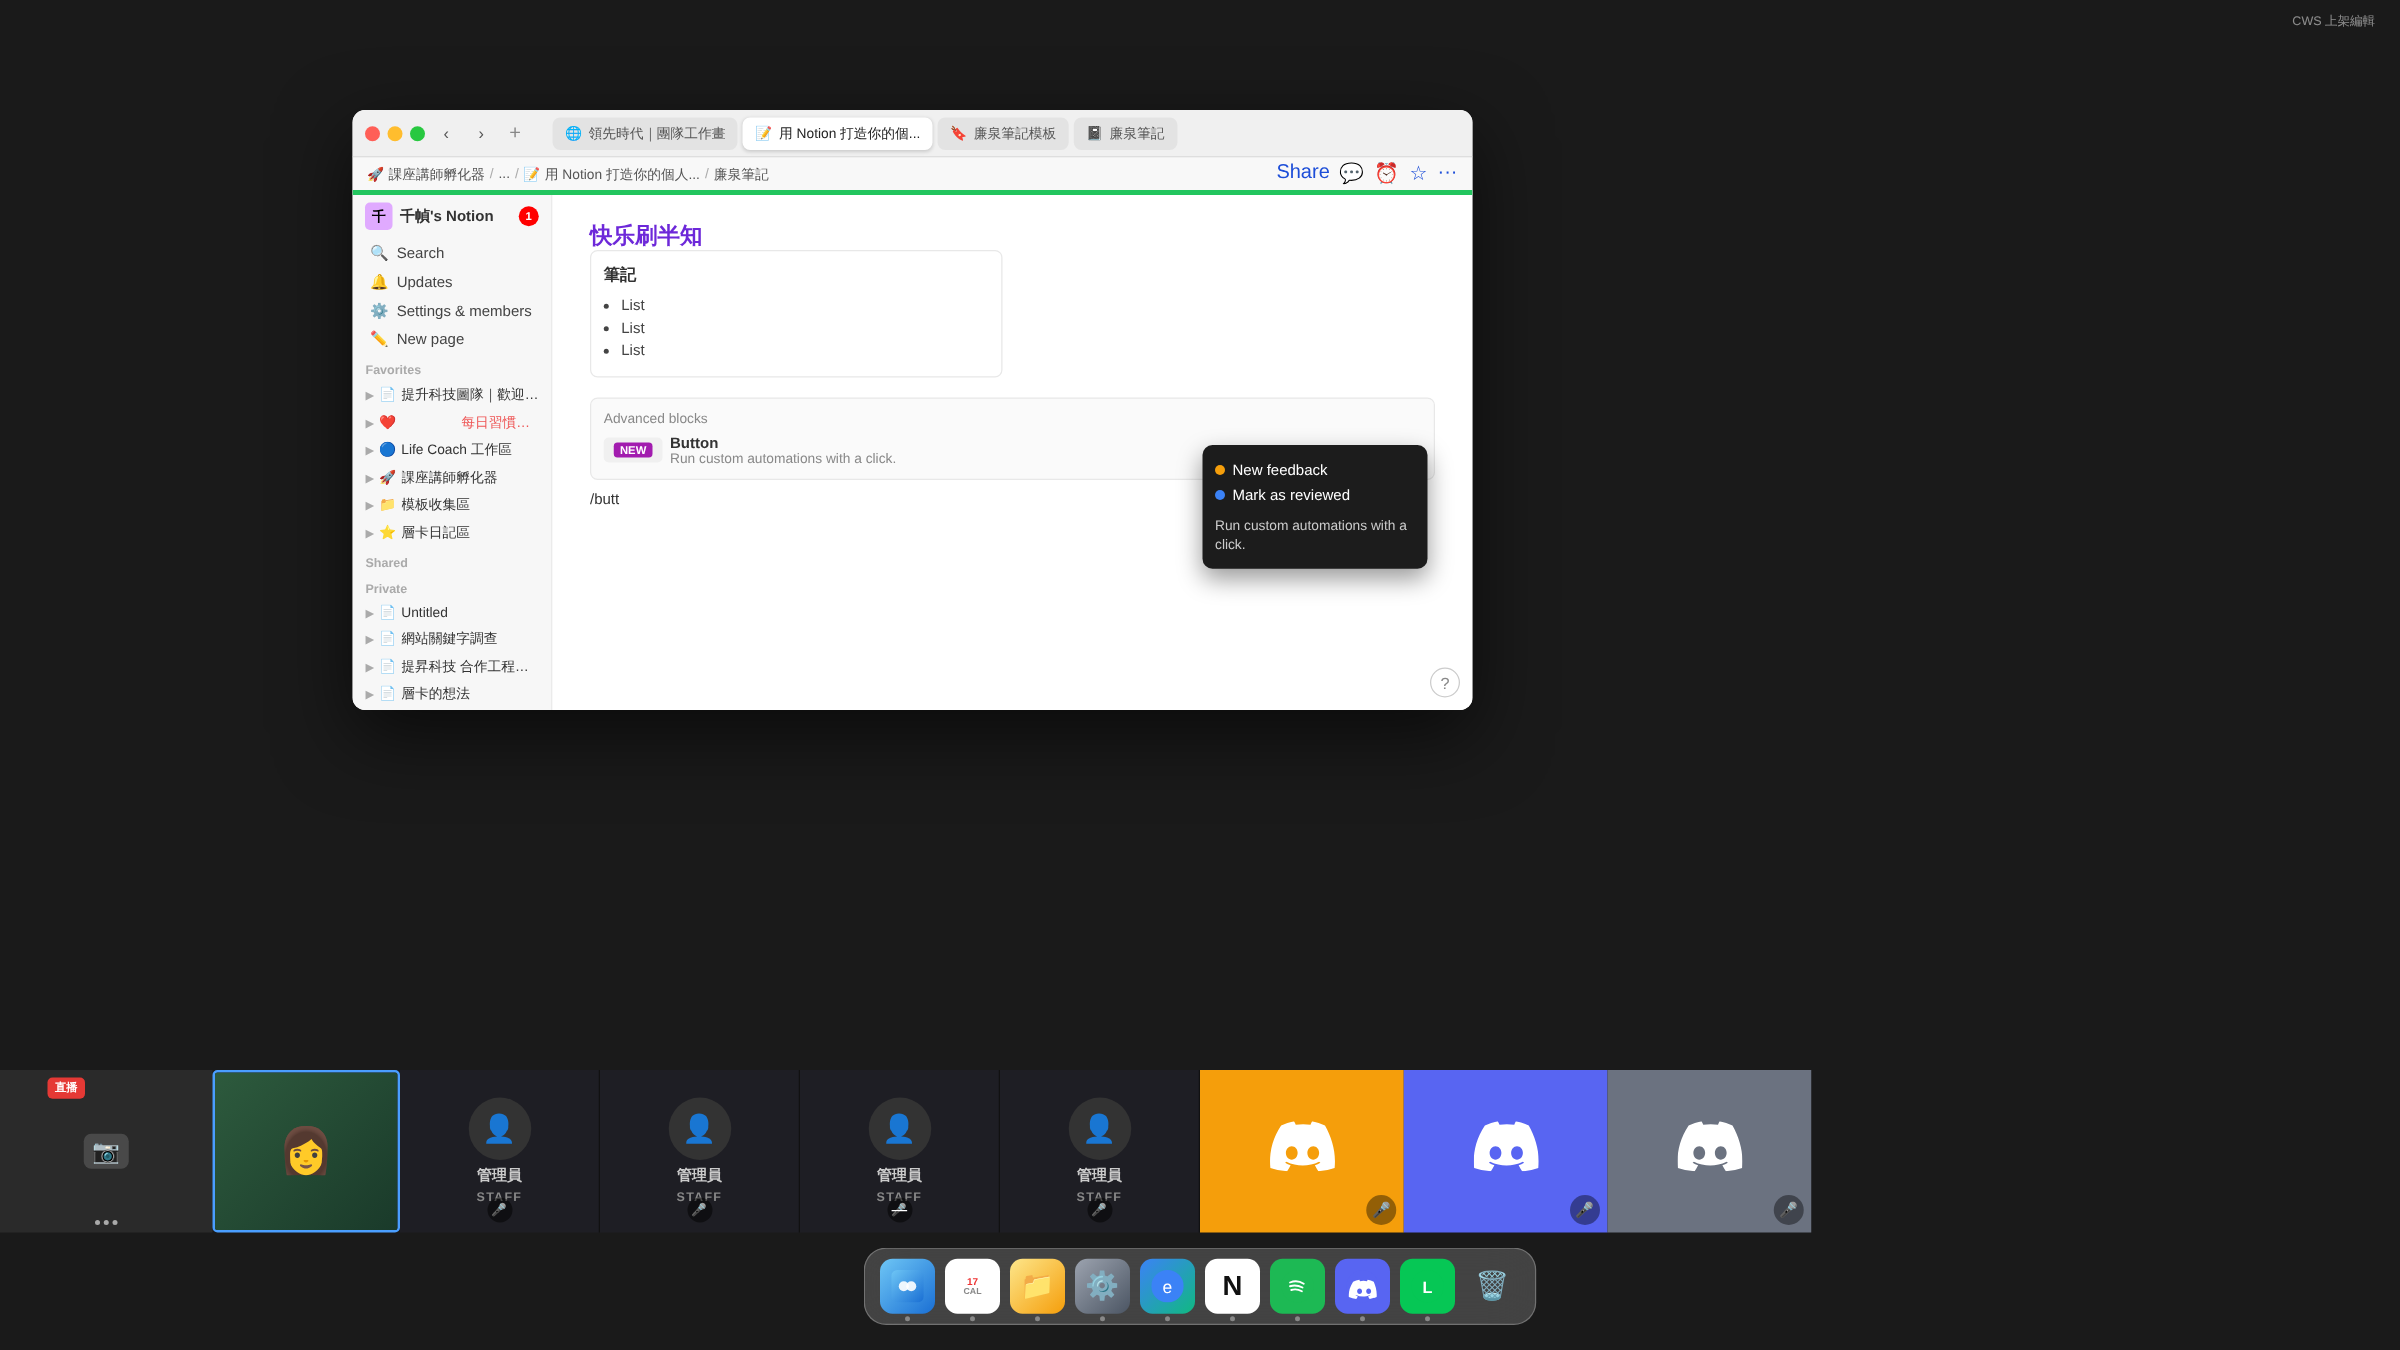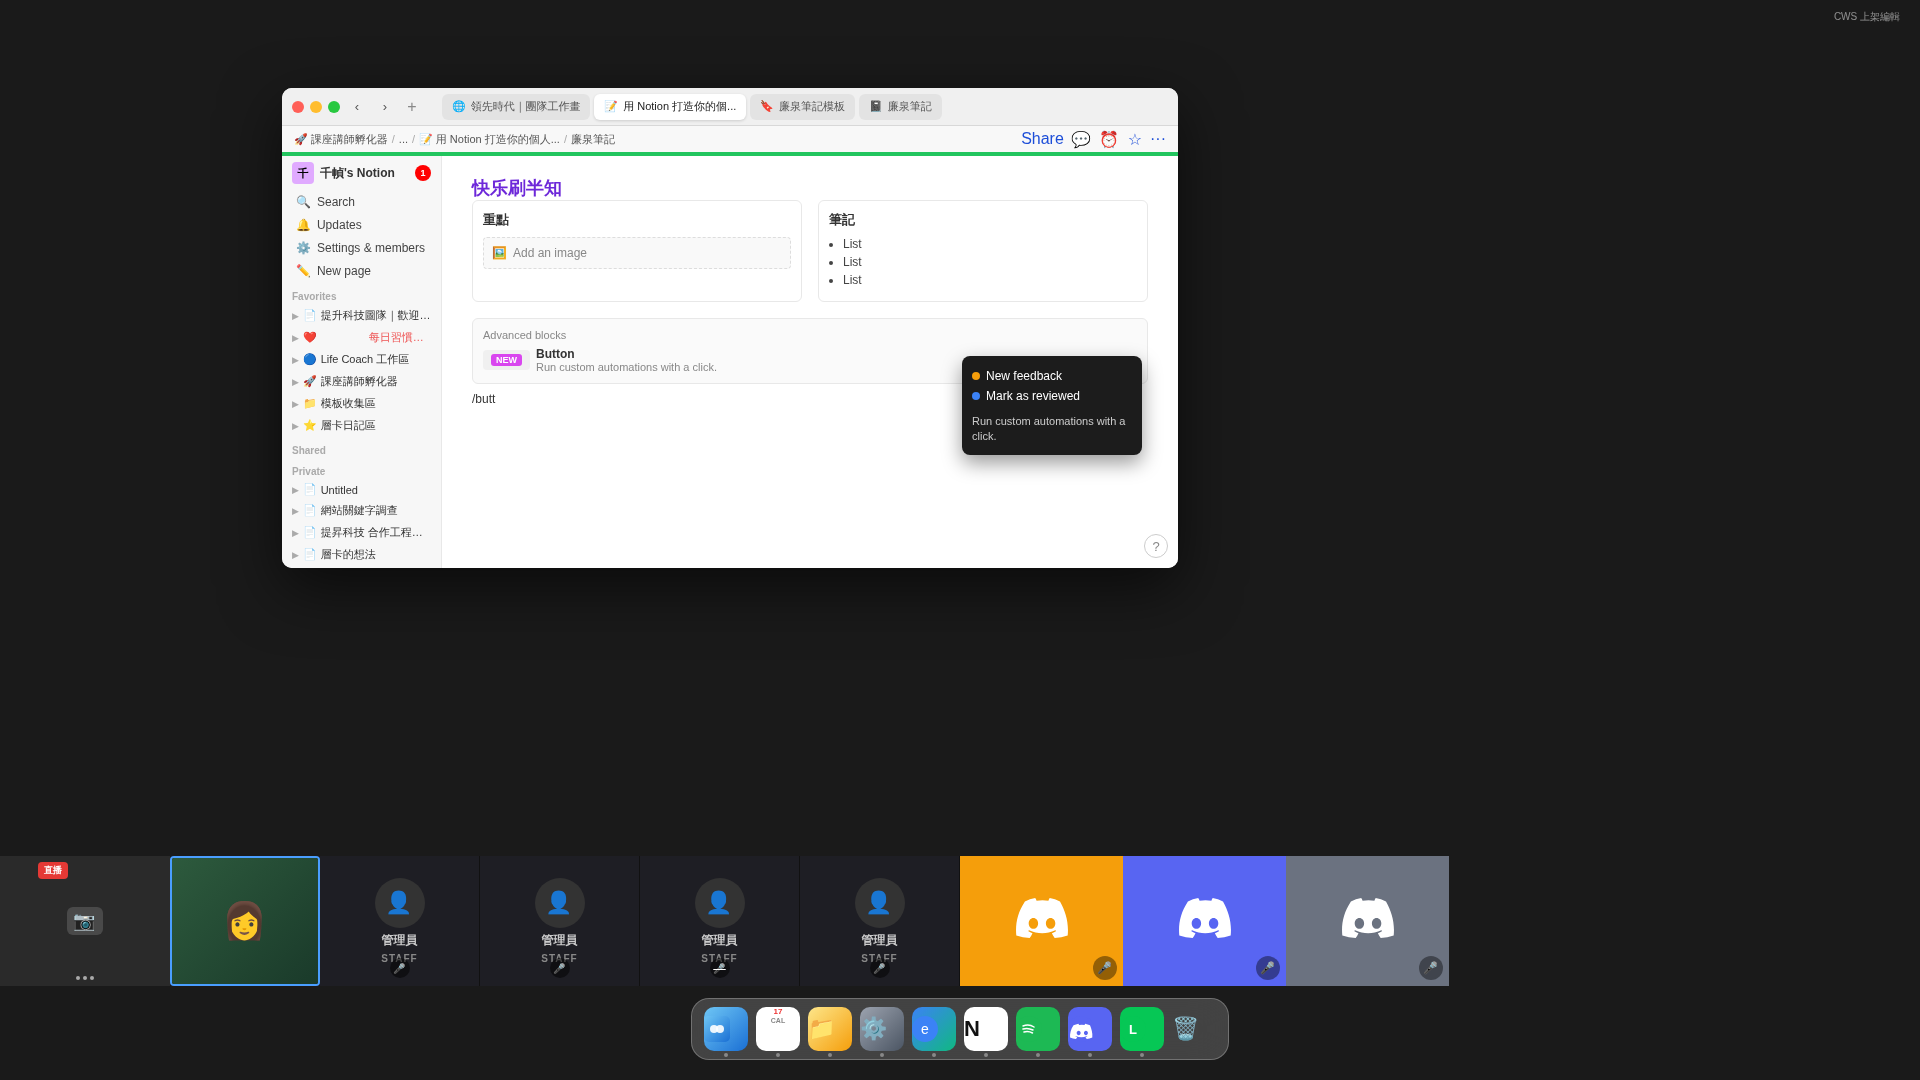--- a/index.html
+++ b/index.html
@@ -253,21 +253,21 @@
     }
     .advanced-label {
       font-size: 11px; color: #888; margin-bottom: 6px;
     }
     .button-block {
       display: flex;
       align-items: center;
       gap: 6px;
     }
     .btn-new-tag {
-      background: #d946ef;
+      background: #a21caf;
       color: #fff;
       font-size: 9px;
       padding: 1px 5px;
       border-radius: 3px;
       font-weight: 700;
     }
     .btn-block-label { font-size: 12px; font-weight: 600; color: #333; }
     .btn-block-sub { font-size: 11px; color: #888; }
 
     .slash-input {
@@ -320,21 +320,21 @@
       gap: 8px;
       background: rgba(255,255,255,0.18);
       backdrop-filter: blur(20px);
       border-radius: 18px;
       padding: 8px 12px;
       border: 1px solid rgba(255,255,255,0.25);
     }
     .dock-icon {
       width: 44px; height: 44px;
       border-radius: 10px;
-      display: flex; align-items: center; justify-content: flex-start;
+      display: flex; align-items: center; justify-content: center;
       font-size: 22px;
       cursor: pointer;
       position: relative;
     }
     .dock-icon.finder { background: linear-gradient(135deg,#6ec6f5,#1a6fd4); }
     .dock-icon.calendar { background: #fff; color: #e33; font-size: 14px; font-weight: 700; flex-direction: column; line-height: 1; }
     .dock-icon.folder { background: linear-gradient(135deg,#fde68a,#f59e0b); }
     .dock-icon.settings { background: linear-gradient(135deg,#9ca3af,#4b5563); }
     .dock-icon.edge { background: linear-gradient(135deg,#3b82f6,#10b981); }
     .dock-icon.notion { background: #fff; color: #111; font-size: 20px; font-weight: 700; }
@@ -677,27 +677,20 @@
         </div>
 
       </div>
     </div>
 
     <div class="main-content">
       <div class="page-title">快乐刷半知</div>
 
       <div class="two-col">
 
-        <div class="block-card">
-          <div class="block-card-title">重點</div>
-          <div class="add-image-btn">
-            <span>🖼️</span>
-            <span>Add an image</span>
-          </div>
-        </div>
 
         <div class="block-card">
           <div class="block-card-title">筆記</div>
           <ul class="notes-list">
             <li>List</li>
             <li>List</li>
             <li>List</li>
           </ul>
         </div>
       </div>

